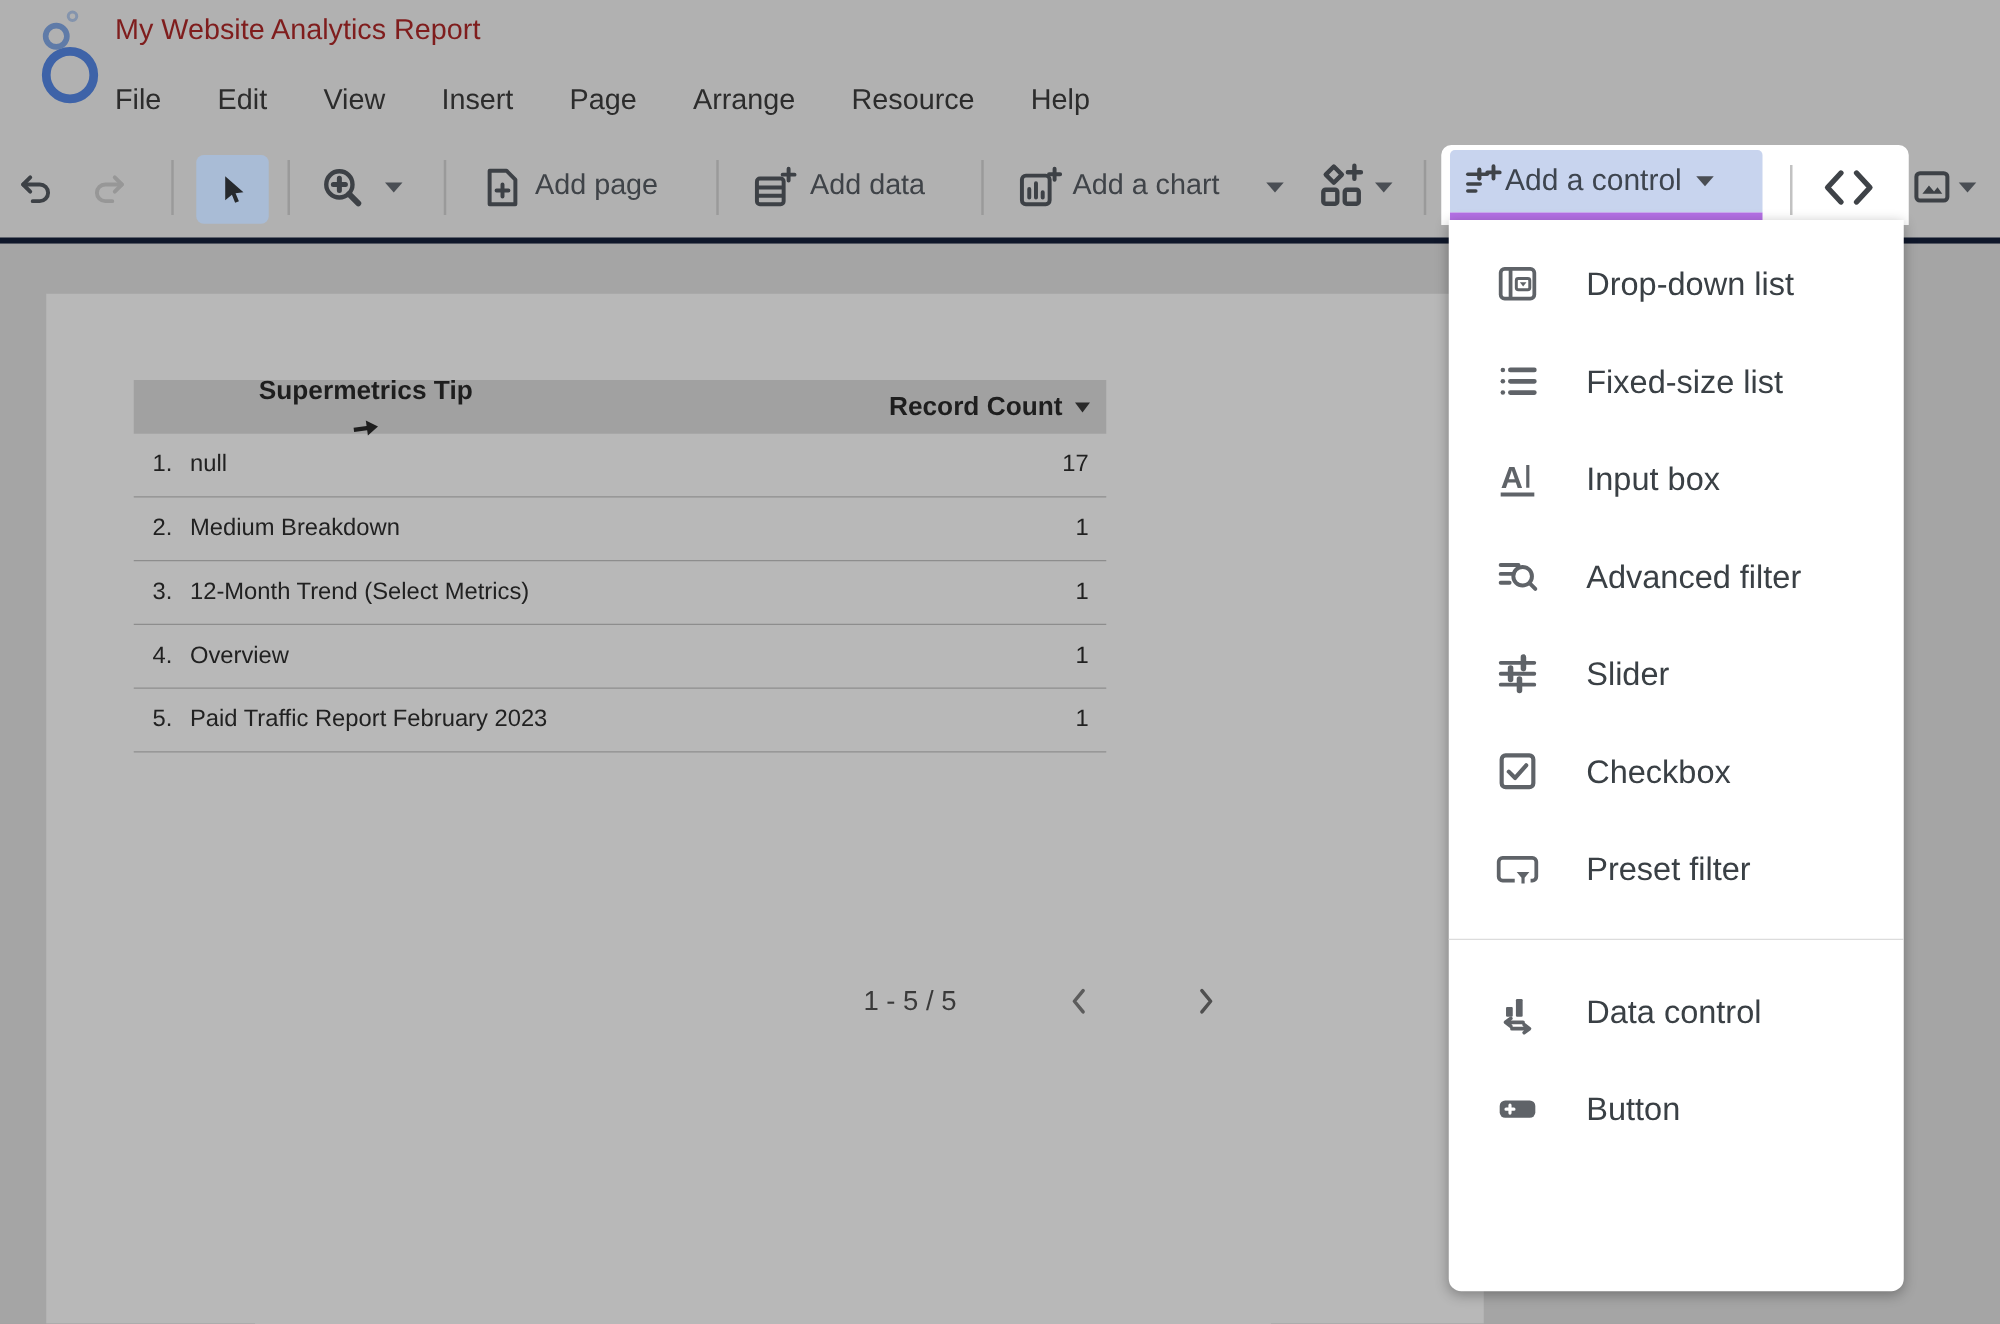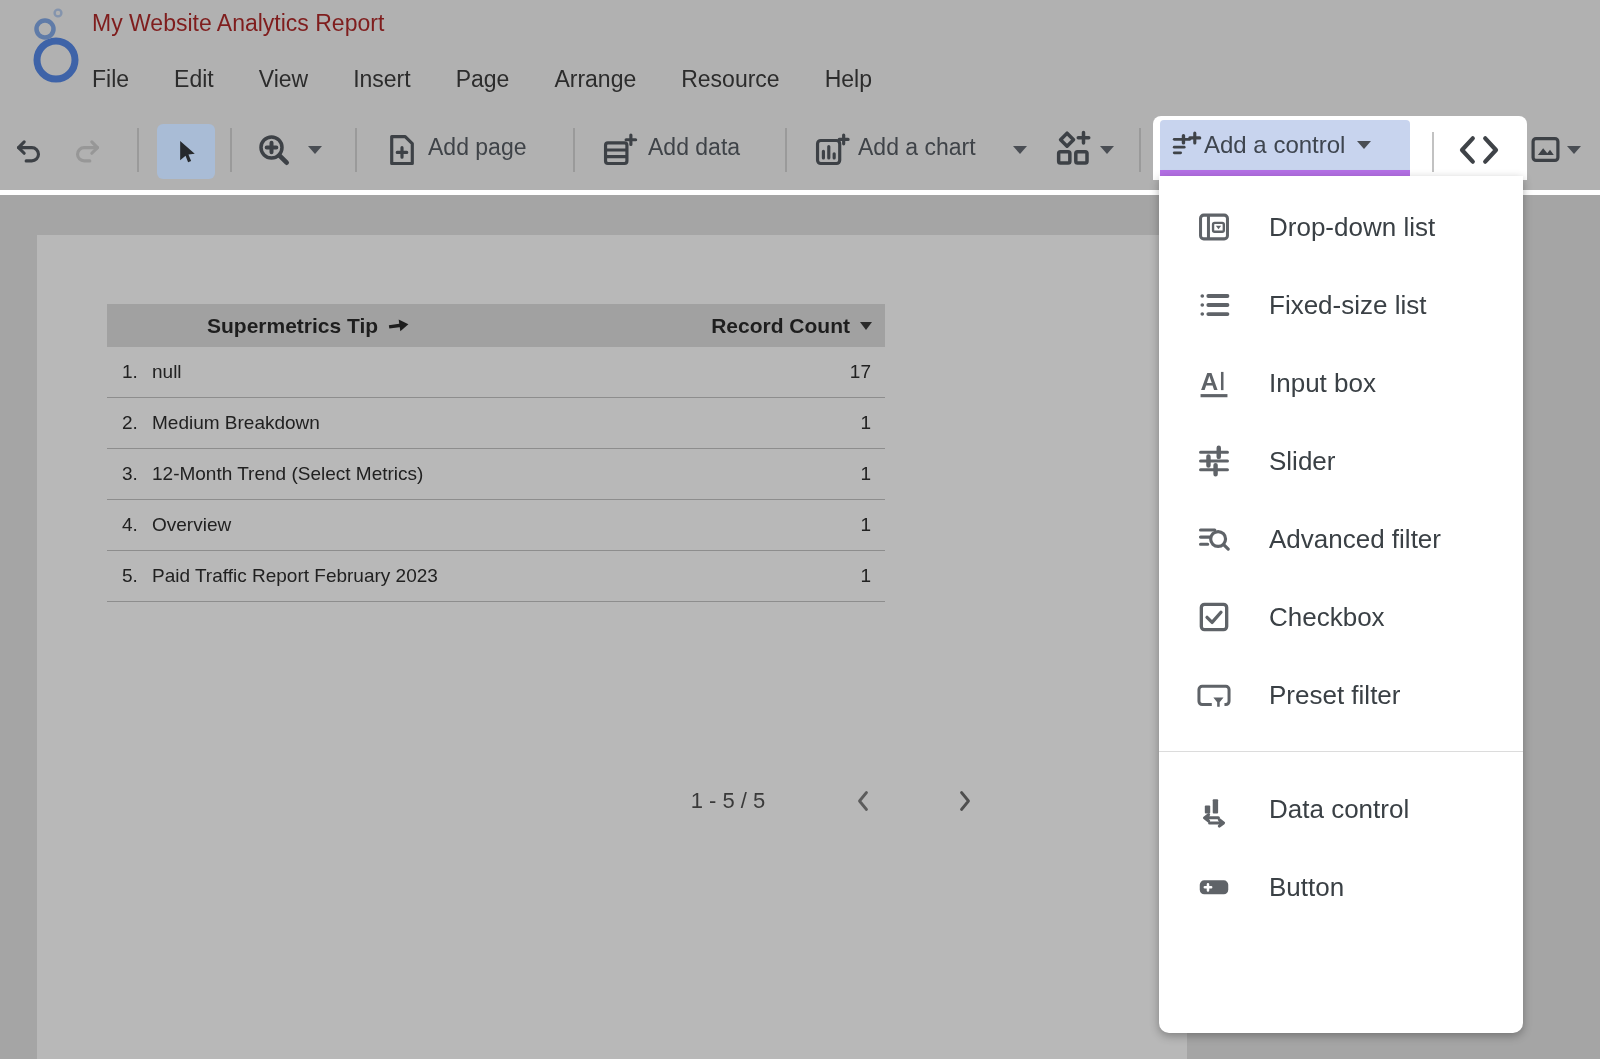--- a/index.html
+++ b/index.html
@@ -5,40 +5,40 @@
   html,body{margin:0;padding:0;background:#8e8e8e;}
   #screen{position:relative;width:1600px;height:1059px;overflow:hidden;
     font-family:"Liberation Sans","DejaVu Sans",sans-serif;background:#b1b1b1;}
   
   .chrome{position:absolute;left:0;top:0;width:1600px;height:110px;background:#b1b1b1;}
   .logo{position:absolute;left:24px;top:4px;}
   .page-title{position:absolute;left:92px;top:10px;font-size:23px;font-weight:500;color:#7f1d1d;white-space:nowrap;}
   .menubar{position:absolute;left:92px;top:66px;display:flex;gap:45px;font-size:23px;color:#2c2c2c;}
   .menubar span{cursor:default;}
   
-  .toolbar{position:absolute;left:0;top:110px;width:1600px;height:80px;background:#b1b1b1;border-bottom:5px solid #ffffff;}
+  .toolbar{position:absolute;left:0;top:110px;width:1600px;height:80px;background:#b1b1b1;border-bottom:5px solid #0f172a;}
   .tb-div{position:absolute;top:18px;width:2px;height:44px;background:#9a9a9a;}
   .tb-icon{position:absolute;}
   .tb-label{position:absolute;top:24px;font-size:23px;color:#3f4348;white-space:nowrap;}
   .caret{position:absolute;width:0;height:0;border-left:7px solid transparent;border-right:7px solid transparent;border-top:8px solid #4a4e54;}
   .select-btn{position:absolute;left:157px;top:14px;width:58px;height:55px;background:#a9bcd6;border-radius:6px;display:flex;align-items:center;justify-content:center;}
   
   .control-backdrop{position:absolute;left:1153px;top:116px;width:374px;height:64px;background:#ffffff;border-radius:8px 8px 0 0;}
   .add-control-btn{position:absolute;left:7px;top:4px;width:250px;height:50px;background:#c8d4ee;border-radius:4px 4px 0 0;display:flex;align-items:center;}
   .add-control-btn .lbl{font-size:24px;color:#3e454f;white-space:nowrap;}
   .add-control-btn .c{position:relative;margin-left:12px;border-left:7px solid transparent;border-right:7px solid transparent;border-top:8px solid #4a4e54;width:0;height:0;}
   .purple-bar{position:absolute;left:7px;top:54px;width:250px;height:9px;background:#b470e5;}
   .bd-div{position:absolute;left:279px;top:16px;width:2px;height:40px;background:#c2c2c2;}
   
   .canvas{position:absolute;left:0;top:195px;width:1600px;height:864px;background:#a5a5a5;}
   .report-page{position:absolute;left:37px;top:40px;width:1150px;height:824px;background:#b8b8b8;}
   
   .gtable{position:absolute;left:70px;top:69px;width:778px;}
   .gt-head{height:43px;background:#a1a1a1;display:flex;align-items:center;font-weight:bold;font-size:21px;color:#1e1e1e;}
-  .gt-dim{margin-left:100px;display:flex;align-items:center;gap:9px;}
+  .gt-dim{margin-left:100px;display:flex;align-items:center;gap:9px;flex-direction:column;}
   .gt-metric{margin-left:auto;margin-right:13px;display:flex;align-items:center;gap:10px;}
   .sort-caret{width:0;height:0;border-left:6px solid transparent;border-right:6px solid transparent;border-top:8px solid #2a2a2a;}
   .gt-row{height:50px;display:flex;align-items:center;font-size:19px;color:#212121;border-bottom:1.5px solid #8d8d8d;}
   .gt-num{width:30px;margin-left:15px;}
   .gt-tip{}
   .gt-count{margin-left:auto;margin-right:14px;}
   
   .pagination{position:absolute;left:636px;top:546px;display:flex;align-items:center;gap:48px;}
   .pg-text{width:110px;text-align:center;font-size:22px;color:#3a3a3a;}
   .pg-btn{width:44px;height:40px;display:flex;align-items:center;justify-content:center;margin-left:10px;}
@@ -275,34 +275,34 @@
     <div class="cm-item">
       <svg class="cm-icon" viewBox="0 0 24 24" fill="none" stroke="#5f6368">
         <text x="3.5" y="16.5" font-size="15.5" font-weight="bold" fill="#5f6368" stroke="none" font-family="Liberation Sans, sans-serif">A</text>
         <path d="M17.2 5 V16.5" stroke-width="1.6"></path>
         <path d="M3.5 20 H20.5" stroke-width="2"></path>
       </svg>
       <span class="cm-label">Input box</span>
     </div>
 
     <div class="cm-item">
-      <svg class="cm-icon" viewBox="0 0 24 24" fill="none" stroke="#5f6368" stroke-width="1.9" stroke-linecap="round">
-        <path d="M3.5 6.5 H20.5 M3.5 12 H20.5 M3.5 17.5 H20.5"></path>
-        <path d="M15 3.6 V9.4 M8.5 9.1 V14.9 M13 14.6 V20.4" stroke-width="2.8"></path>
-      </svg>
-      <span class="cm-label">Slider</span>
-    </div>
-
-    <div class="cm-item">
       <svg class="cm-icon" viewBox="0 0 24 24" fill="none" stroke="#5f6368" stroke-width="2" stroke-linecap="round">
         <path d="M3.5 6.3 H12.5 M3.5 10.8 H9.8 M3.5 15.3 H8"></path>
         <circle cx="14.6" cy="12" r="4.7"></circle>
         <path d="M18.1 15.5 L21 18.4"></path>
       </svg>
       <span class="cm-label">Advanced filter</span>
+    </div>
+
+    <div class="cm-item">
+      <svg class="cm-icon" viewBox="0 0 24 24" fill="none" stroke="#5f6368" stroke-width="1.9" stroke-linecap="round">
+        <path d="M3.5 6.5 H20.5 M3.5 12 H20.5 M3.5 17.5 H20.5"></path>
+        <path d="M15 3.6 V9.4 M8.5 9.1 V14.9 M13 14.6 V20.4" stroke-width="2.8"></path>
+      </svg>
+      <span class="cm-label">Slider</span>
     </div>
 
     <div class="cm-item">
       <svg class="cm-icon" viewBox="0 0 24 24" fill="none" stroke="#5f6368" stroke-width="2.1" stroke-linejoin="round" stroke-linecap="round">
         <rect x="4" y="4" width="16" height="16" rx="2"></rect>
         <path d="M7.6 12.2 L10.8 15.4 L16.4 9"></path>
       </svg>
       <span class="cm-label">Checkbox</span>
     </div>
 

